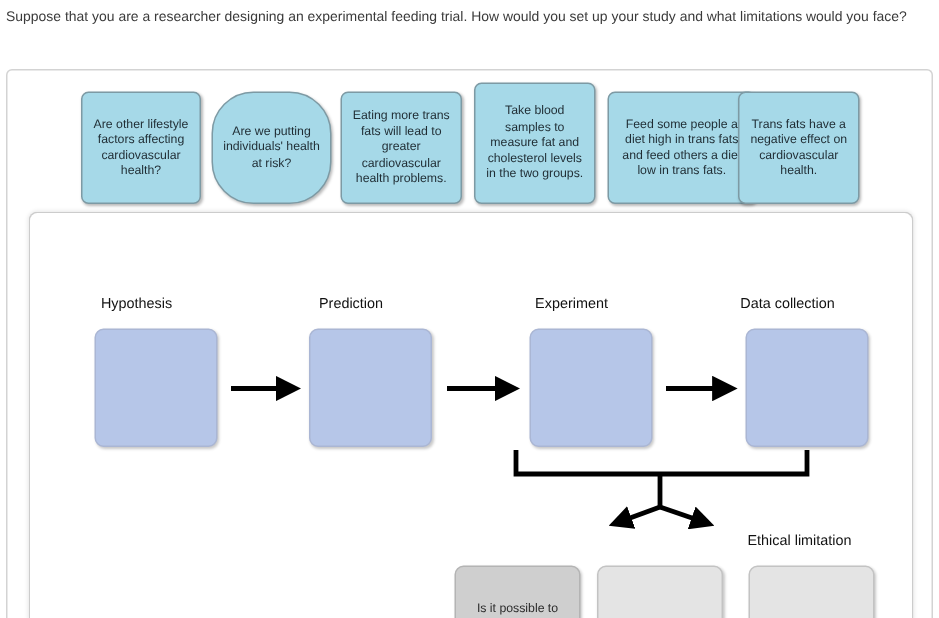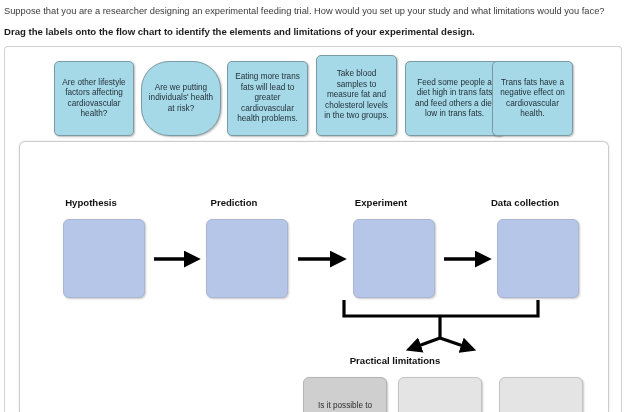--- a/index.html
+++ b/index.html
@@ -98,21 +98,21 @@
     background: #ffffff;
     border: 1px solid #cccccc;
     border-bottom: none;
     border-radius: 6px 6px 0 0;
     box-shadow: 0 0 3px rgba(0,0,0,0.10);
   }
 
   .stage-heading {
     position: absolute;
     font-size: 9.6px;
-    font-weight: bold;
+    font-weight: normal;
     color: #111111;
     text-align: center;
     white-space: nowrap;
   }
   .drop-slot {
     position: absolute;
     box-sizing: border-box;
     border-radius: 6px;
     box-shadow: 1px 1px 2px rgba(0,0,0,0.22);
   }
@@ -162,21 +162,20 @@
     width: 590px;
     height: 272px;
     pointer-events: none;
   }
 </style>
 </head>
 <body>
 
 <div class="prompt-area">
   <div class="prompt-line">Suppose that you are a researcher designing an experimental feeding trial. How would you set up your study and what limitations would you face?</div>
-  <div class="prompt-line bold">Drag the labels onto the flow chart to identify the elements and limitations of your experimental design.</div>
 </div>
 
 <div class="activity-panel">
 
   <div class="label-bank">
     <div class="drag-label dl1">Are other lifestyle factors affecting cardiovascular health?</div>
     <div class="drag-label dl2">Are we putting individuals' health at risk?</div>
     <div class="drag-label dl3">Eating more trans fats will lead to greater cardiovascular health problems.</div>
     <div class="drag-label dl4">Take blood samples to measure fat and cholesterol levels in the two groups.</div>
     <div class="drag-label dl5">Feed some people a diet high in trans fats and feed others a diet low in trans fats.</div>
@@ -206,20 +205,20 @@
     <div class="stage-heading h-hypothesis">Hypothesis</div>
     <div class="stage-heading h-prediction">Prediction</div>
     <div class="stage-heading h-experiment">Experiment</div>
     <div class="stage-heading h-datacollection">Data collection</div>
 
     <div class="drop-slot blue s-hypothesis"></div>
     <div class="drop-slot blue s-prediction"></div>
     <div class="drop-slot blue s-experiment"></div>
     <div class="drop-slot blue s-datacollection"></div>
 
-    <div class="stage-heading h-practical">Practical limitations</div>
+    <div class="stage-heading h-ethical">Ethical limitation</div>
 
     <div class="drop-slot gray-filled s-practical-a">Is it possible to completely regulate people's diets?</div>
     <div class="drop-slot gray s-practical-b"></div>
     <div class="drop-slot gray s-ethical"></div>
 
   </div>
 </div>
 
 </body></html>

